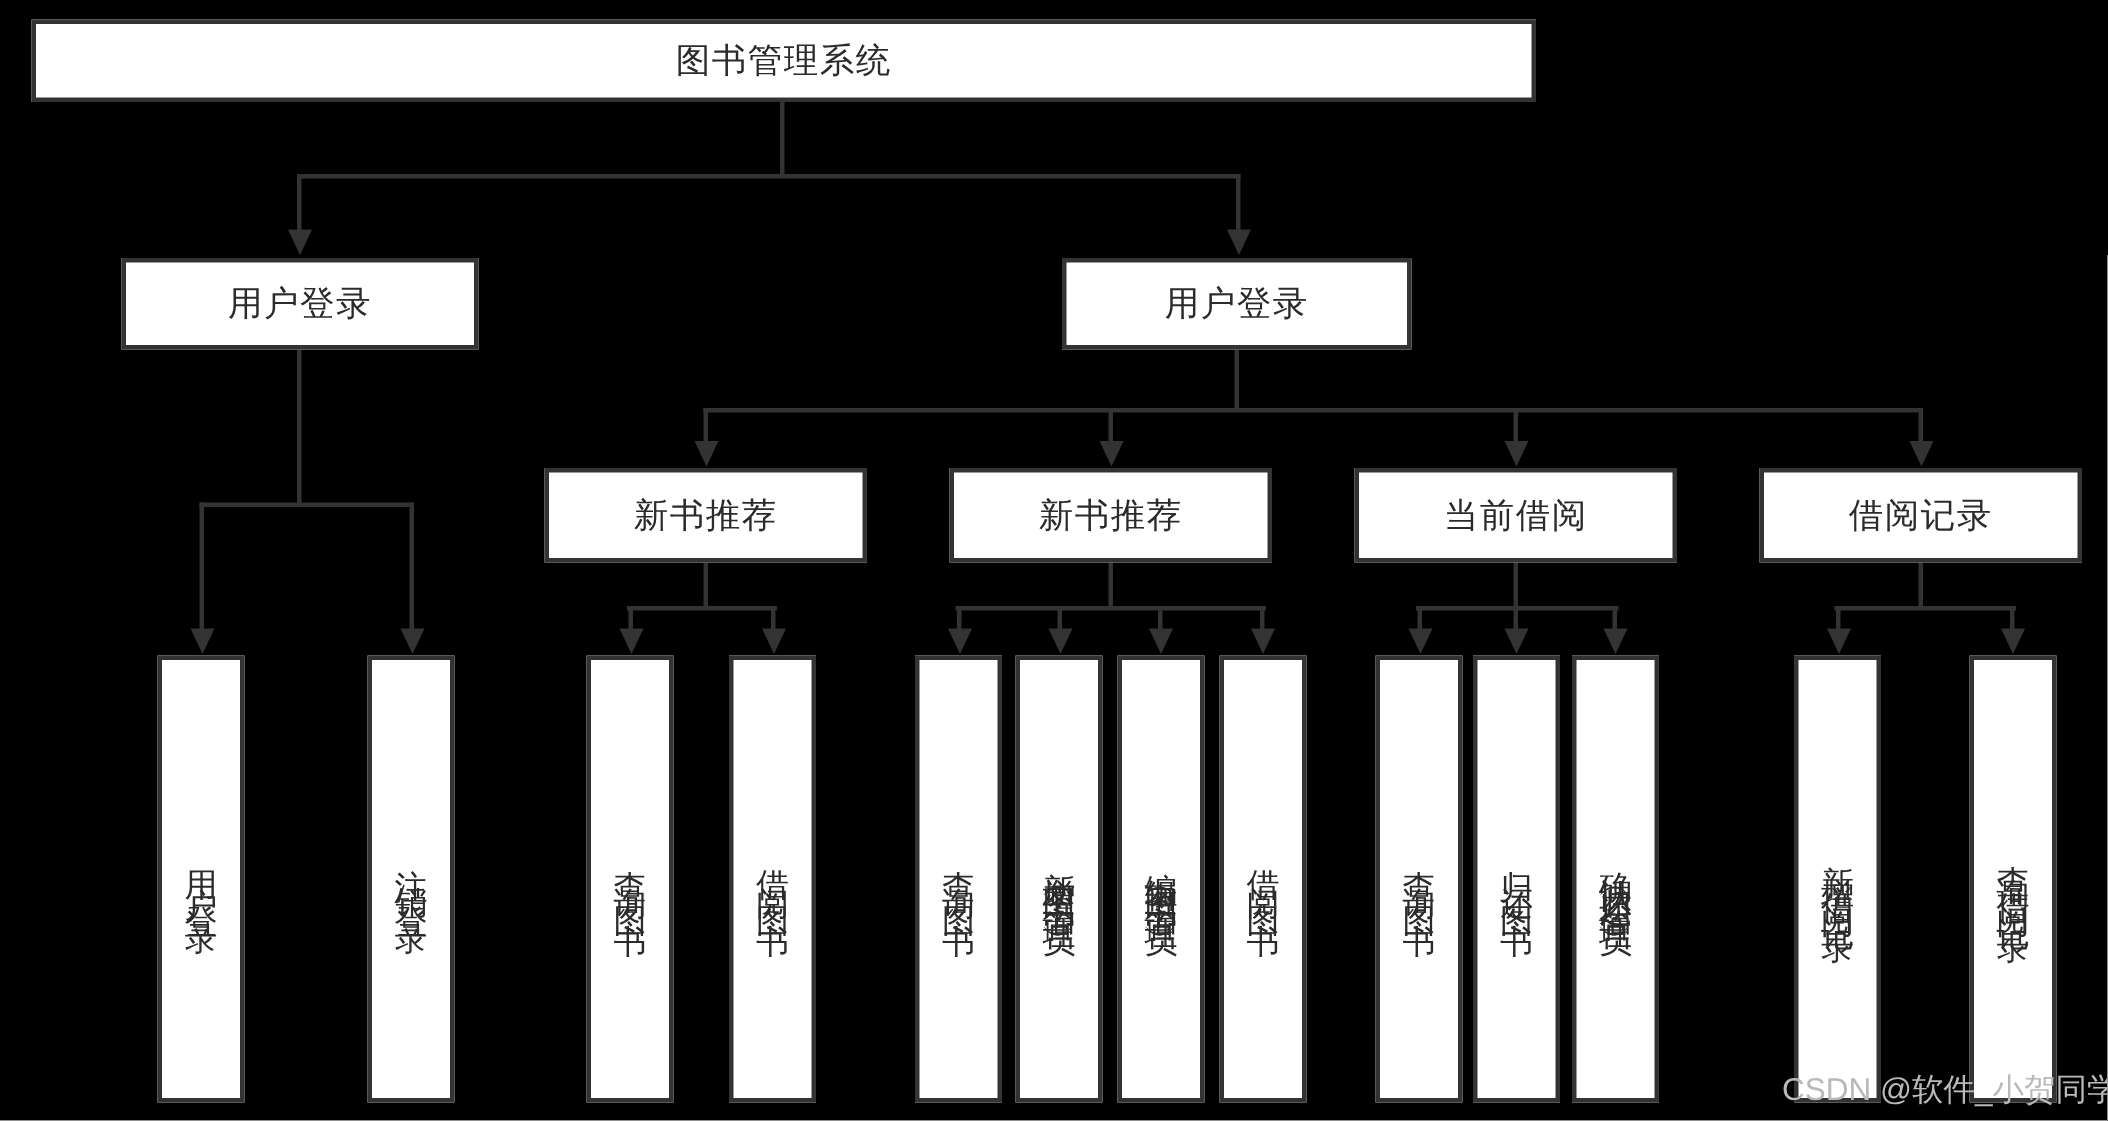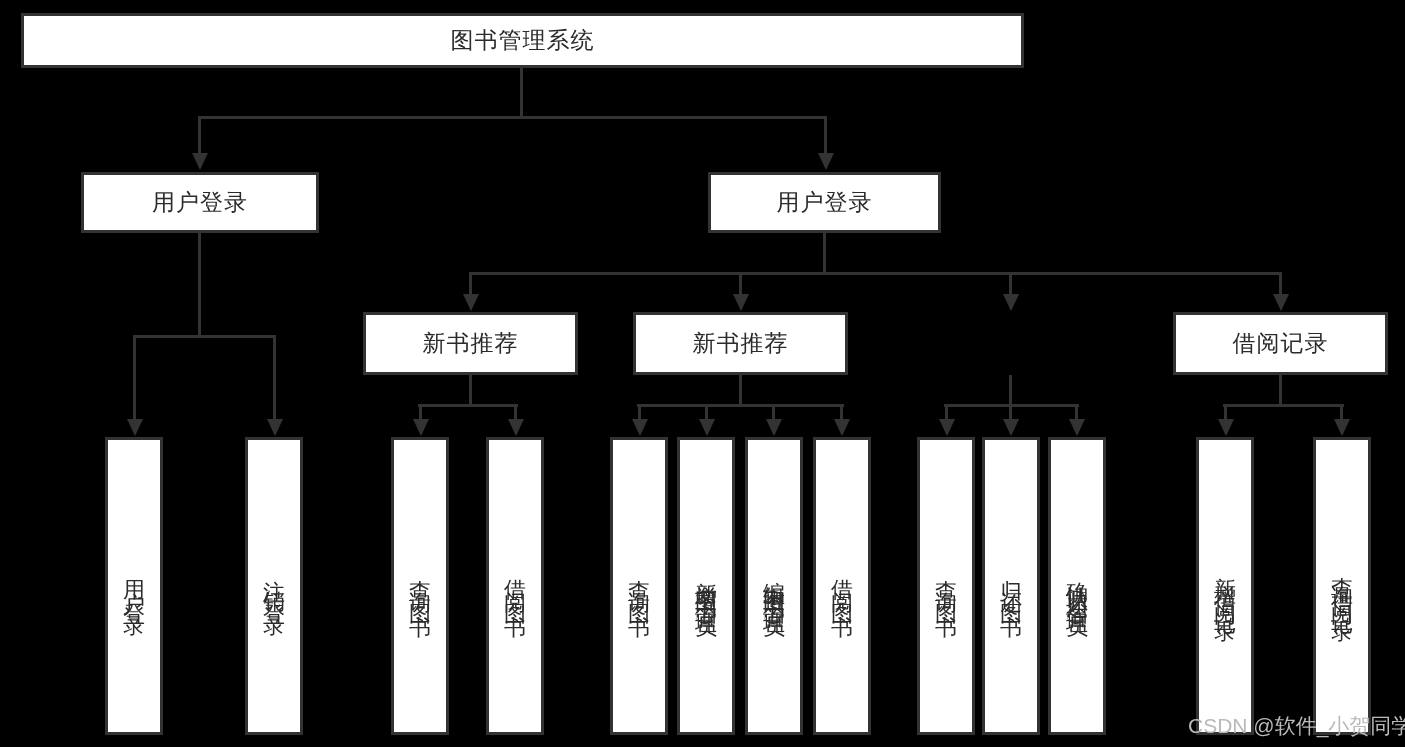--- a/index.html
+++ b/index.html
@@ -142,20 +142,23 @@
   <div class="hbox" style="left:708px; top:172px; width:233px; height:61px;">
     <span>用户登录</span>
   </div>
 
   <div class="hbox" style="left:363px; top:312px; width:215px; height:63px;">
     <span>新书推荐</span>
   </div>
   <div class="hbox" style="left:633px; top:312px; width:215px; height:63px;">
     <span>新书推荐</span>
   </div>
+  <div class="hbox" style="left:903px; top:312px; width:215px; height:63px;">
+    <span>当前借阅</span>
+  </div>
   <div class="hbox" style="left:1173px; top:312px; width:215px; height:63px;">
     <span>借阅记录</span>
   </div>
 
   <div class="leaf" style="left:105px;">
     <span class="vtext ls12">用户登录</span>
   </div>
   <div class="leaf" style="left:245px;">
     <span class="vtext ls12">注销登录</span>
   </div>

